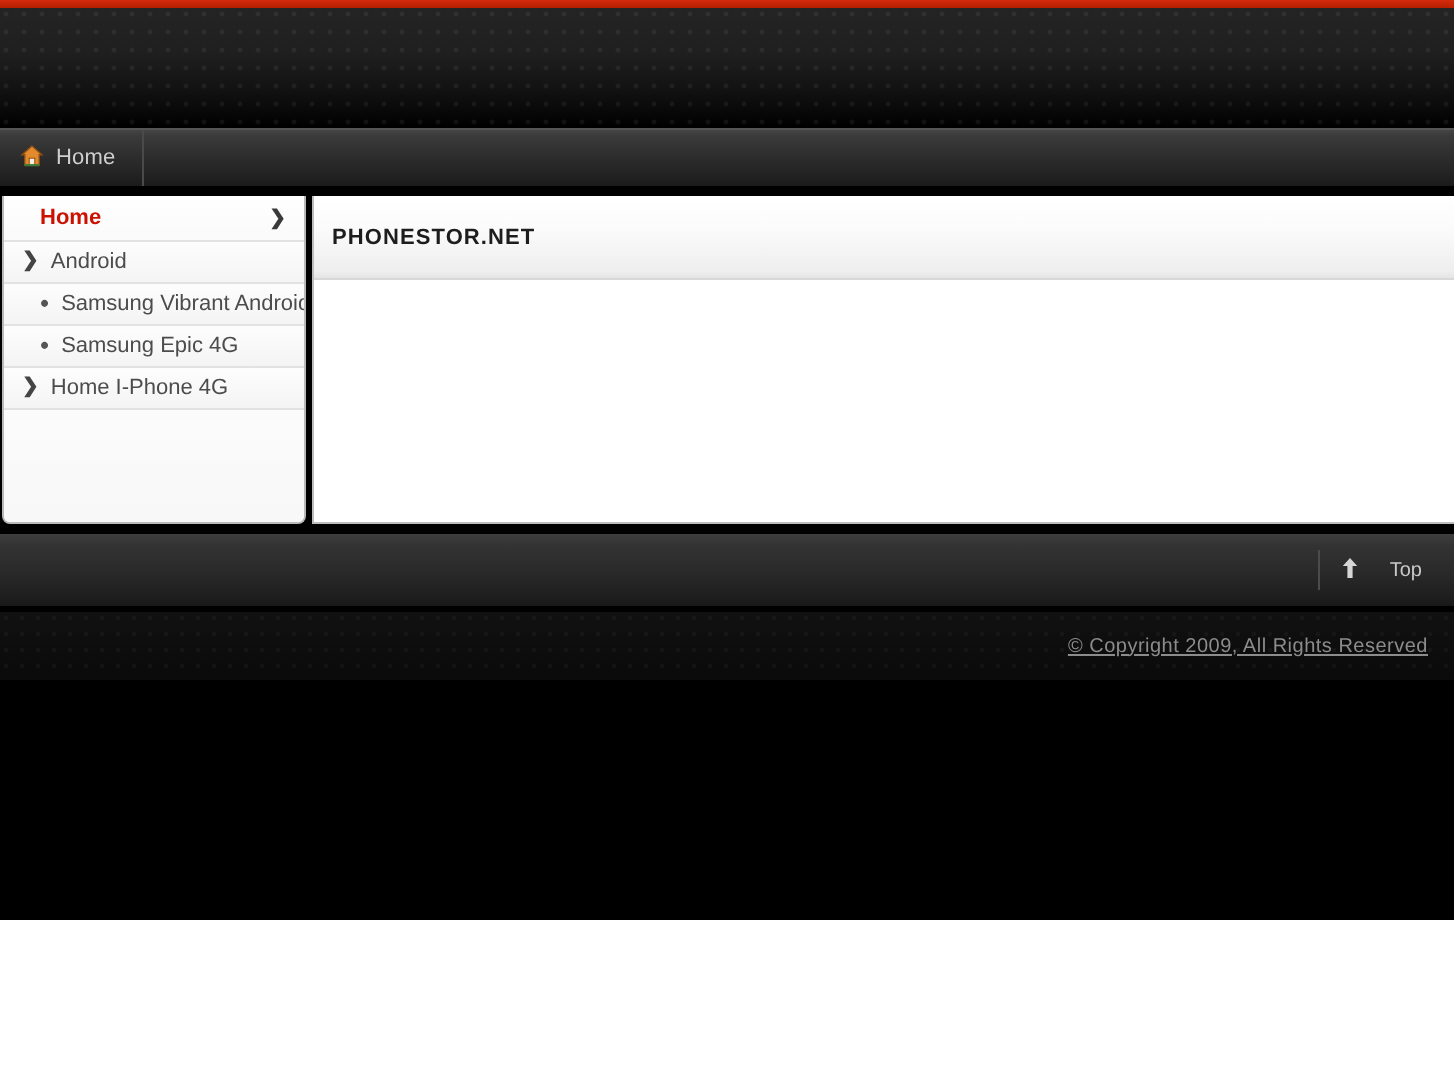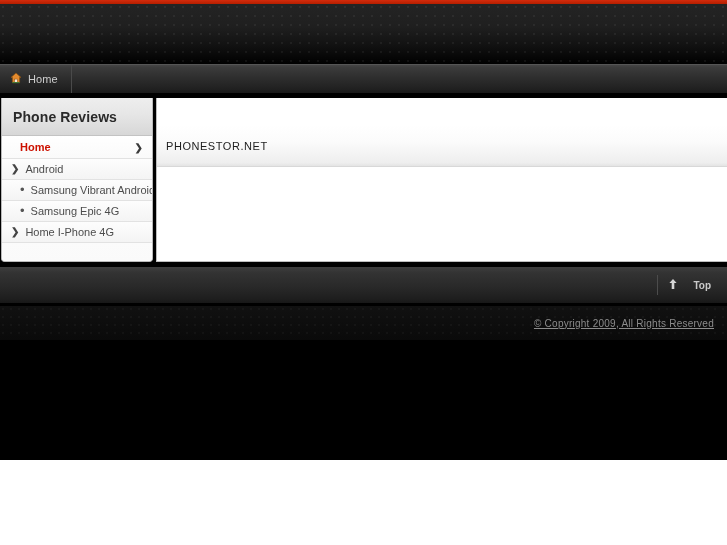--- a/index.html
+++ b/index.html
@@ -141,26 +141,25 @@
     background:#ffffff;
     border:1px solid #bdbdbd;
     border-top:none; border-right:none;
     box-shadow:0 1px 2px rgba(0,0,0,.4);
     overflow:hidden;
   }
   .panel-title {
     height:42px;
     display:flex; align-items:center;
     padding-left:9px;
-    font-size:11px; font-weight:normal;
+    font-size:11px; font-weight:bold;
     letter-spacing:.55px;
     color:#1d1d1d;
     background:linear-gradient(to bottom,#ffffff 0%, #fbfbfb 40%, #eeeeee 92%, #e4e4e4 100%);
     border-bottom:1px solid #d8d8d8;
-    margin-top:27px;
   }
   .panel-body {
     height:137px;
     background:#ffffff;
   }
 
   
   .footer-bar {
     position:absolute; left:0; top:266px;
     width:727px; height:38px;
@@ -172,21 +171,20 @@
   .top-link {
     display:flex; align-items:center; gap:16px;
     height:20px;
     padding:0 10px 0 11px;
     margin-right:6px;
     border-left:1px solid #4c4c4c;
     color:#c9c9c9;
     font-size:10px;
     cursor:pointer;
     user-select:none;
-    font-weight:bold;
   }
   .up-arrow { display:block; }
 
   
   .copyright-bar {
     position:absolute; left:0; top:306px;
     width:727px; height:34px;
     background-color:#0d0d0d;
     background-image:
       radial-gradient(circle at 3px 3px, rgba(255,255,255,0.03) 1px, transparent 1.3px),
@@ -229,21 +227,20 @@
           <path d="M2.4 10.6 L9.6 10.6" stroke="#3f7a35" stroke-width="1.1"></path>
         </svg>
       </span>
       <span>Home</span>
     </div>
   </div>
 
   <div class="content">
 
     <div class="sidebar">
-      <div class="sb-header">Phone Reviews</div>
       <ul class="sb-list">
 
         <li class="sb-item active">
           <span class="lbl">Home</span>
           <span class="sb-chev">❯</span>
         </li>
 
         <li class="sb-item level1">
           <span class="sb-arrow">❯</span>
           <span class="lbl">Android</span>

